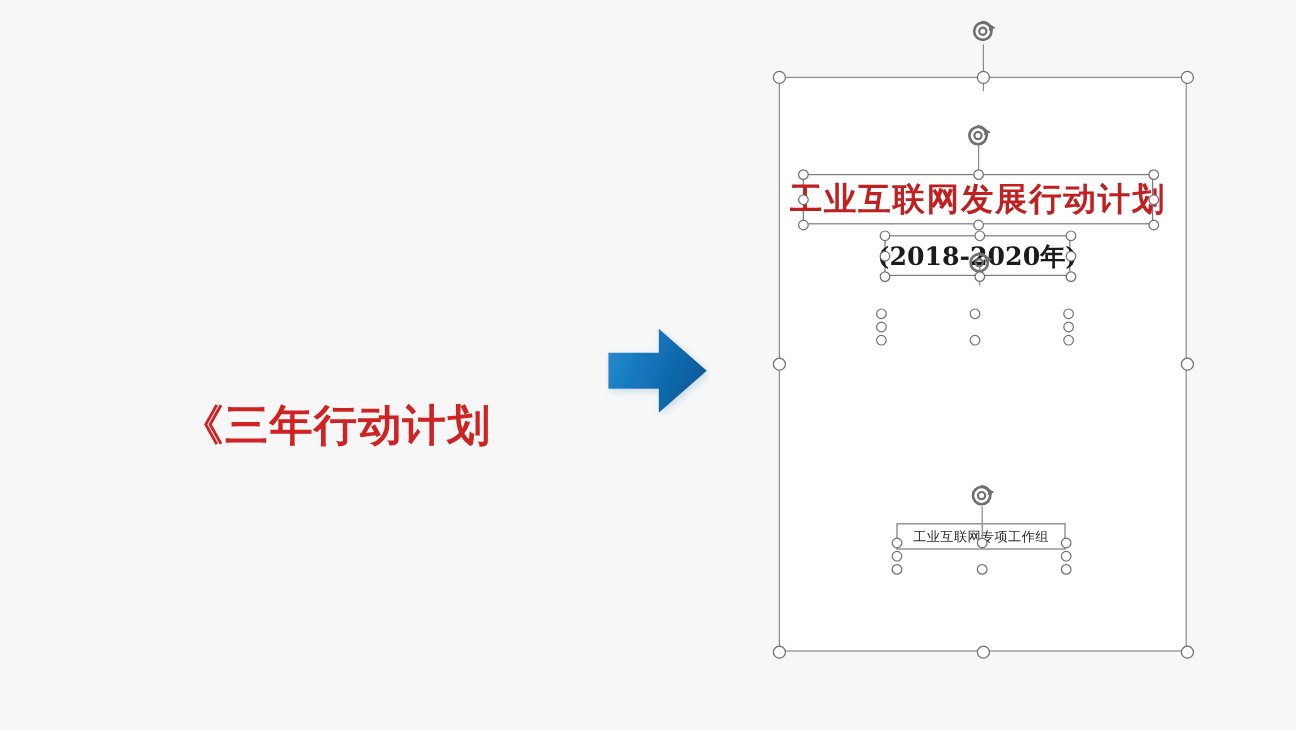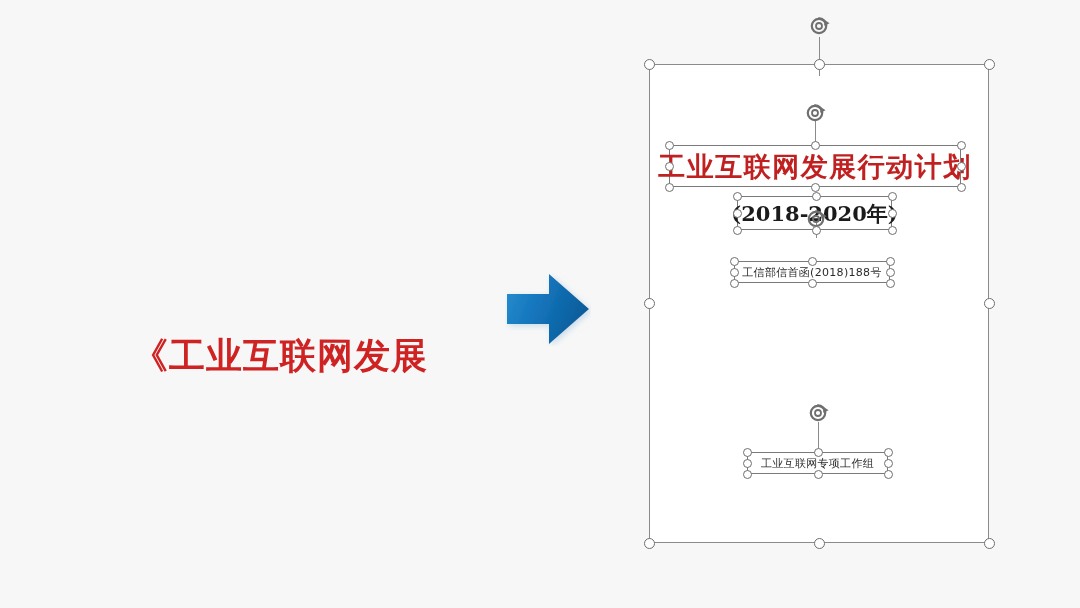--- a/index.html
+++ b/index.html
@@ -146,21 +146,21 @@
     letter-spacing: 0.3px;
     line-height: 1;
   }
 </style>
 </head>
 <body>
 
 <div id="stage">
 
   <div class="left-title">
-    <span class="ln">《工业互联网发展</span>
+    <span class="ln">《三年行动计划</span>
     
   </div>
 
   <div class="arrow-wrap">
     <svg width="86" height="74" viewBox="0 0 86 74" xmlns="http://www.w3.org/2000/svg">
       <defs>
         <linearGradient id="arrGrad" x1="0" y1="0" x2="1" y2="0.35">
           <stop offset="0%" stop-color="#2a8fd0"></stop>
           <stop offset="45%" stop-color="#1476bd"></stop>
           <stop offset="100%" stop-color="#0c5d9b"></stop>
@@ -237,33 +237,30 @@
   </div>
   <div class="h sm" style="left:737px; top:196px;"></div>
   <div class="h sm" style="left:816px; top:196px;"></div>
   <div class="h sm" style="left:892px; top:196px;"></div>
   <div class="h sm" style="left:737px; top:213px;"></div>
   <div class="h sm" style="left:892px; top:213px;"></div>
   <div class="h sm" style="left:737px; top:230px;"></div>
   <div class="h sm" style="left:816px; top:230px;"></div>
   <div class="h sm" style="left:892px; top:230px;"></div>
 
-  <div class="sel thin tbox doc-num" style="left:734px; top:261px; width:156px; height:22px;">
-    <span class="txt">工信部信首函(2018)188号</span>
-  </div>
   <div class="h sm" style="left:734px; top:261px;"></div>
   <div class="h sm" style="left:812px; top:261px;"></div>
   <div class="h sm" style="left:890px; top:261px;"></div>
   <div class="h sm" style="left:734px; top:272px;"></div>
   <div class="h sm" style="left:890px; top:272px;"></div>
   <div class="h sm" style="left:734px; top:283px;"></div>
   <div class="h sm" style="left:812px; top:283px;"></div>
   <div class="h sm" style="left:890px; top:283px;"></div>
 
-  <div class="sel thin tbox doc-group" style="left:747px; top:452px; width:141px; height:22px;">
+  <div class="sel thin tbox doc-group" style="left:747px; top:436px; width:141px; height:22px;">
     <span class="txt">工业互联网专项工作组</span>
   </div>
   <div class="rot" style="left:818px; top:411px;">
     <div class="stem" style="height:30px; top:11px;"></div>
     <div class="glyph" style="top:-12px;">
       <svg width="26" height="26" viewBox="0 0 26 26" xmlns="http://www.w3.org/2000/svg">
         <circle cx="13" cy="14" r="7.2" fill="none" stroke="#6f6f6f" stroke-width="2.2"></circle>
         <circle cx="13" cy="14" r="3.0" fill="none" stroke="#6f6f6f" stroke-width="1.8"></circle>
         <path d="M13,6.3 A7.6,7.6 0 0 1 20.3,13.0" fill="none" stroke="#6f6f6f" stroke-width="2.2" stroke-linecap="round"></path>
         <path d="M19.0,8.2 L23.6,11.2 L18.0,13.8 Z" fill="#6f6f6f"></path>

